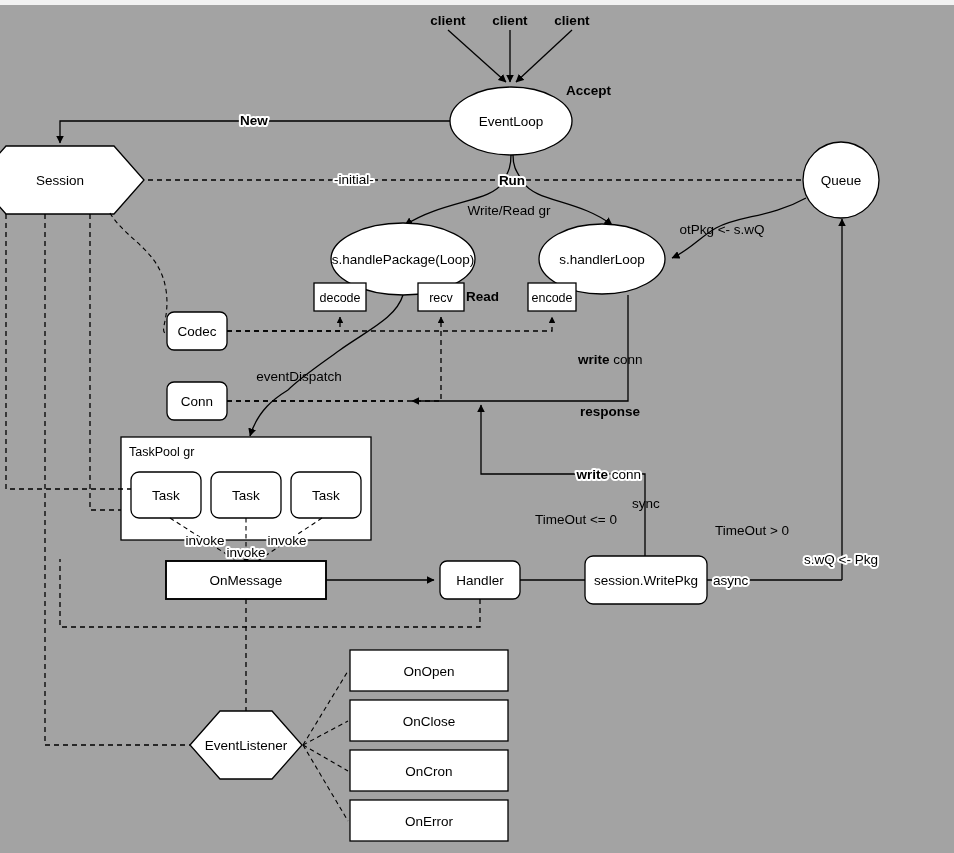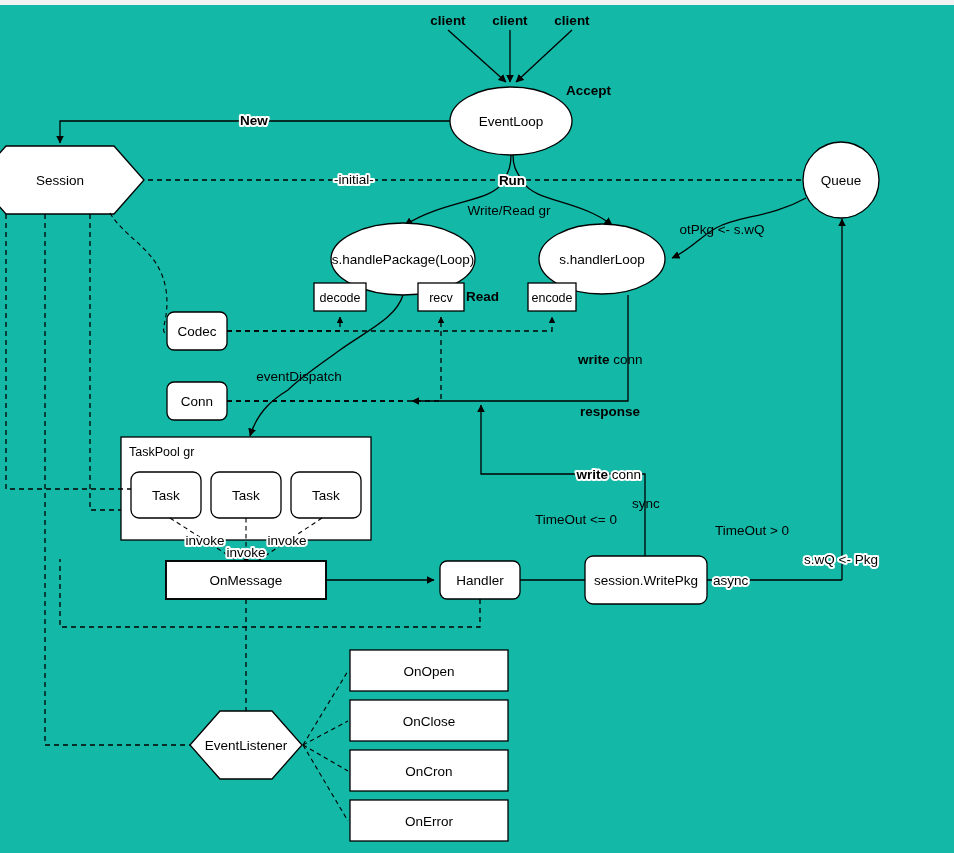--- a/index.html
+++ b/index.html
@@ -1,18 +1,18 @@
 <!DOCTYPE html>
 <html><head>
 <meta charset="utf-8">
 <style>
   html,body{margin:0;padding:0;background:#ffffff;}
   body{width:954px;height:853px;overflow:hidden;
        font-family:"Liberation Sans","DejaVu Sans",sans-serif;}
-  #stage{position:relative;width:954px;height:853px;background:#14b8a6;}
+  #stage{position:relative;width:954px;height:853px;background:#a3a3a3;}
   #topband{position:absolute;left:0;top:0;width:954px;height:5px;background:#f2f2f2;}
   svg{position:absolute;left:0;top:0;}
   .shp{fill:#ffffff;stroke:#000000;stroke-width:1.3;}
   .shp-thick{fill:#ffffff;stroke:#000000;stroke-width:1.9;}
   .ln{stroke:#000000;stroke-width:1.3;fill:none;}
   .dln{stroke:#000000;stroke-width:1.3;fill:none;stroke-dasharray:5 4;}
   .dlnf{stroke:#000000;stroke-width:1.1;fill:none;stroke-dasharray:4.5 3.5;}
   .lbl{font-family:"Liberation Sans","DejaVu Sans",sans-serif;font-size:13.5px;fill:#000;}
   .lbl-b{font-family:"Liberation Sans","DejaVu Sans",sans-serif;font-size:13.5px;fill:#000;font-weight:bold;}
   .nd{font-family:"Liberation Sans","DejaVu Sans",sans-serif;font-size:13.5px;fill:#000;}

